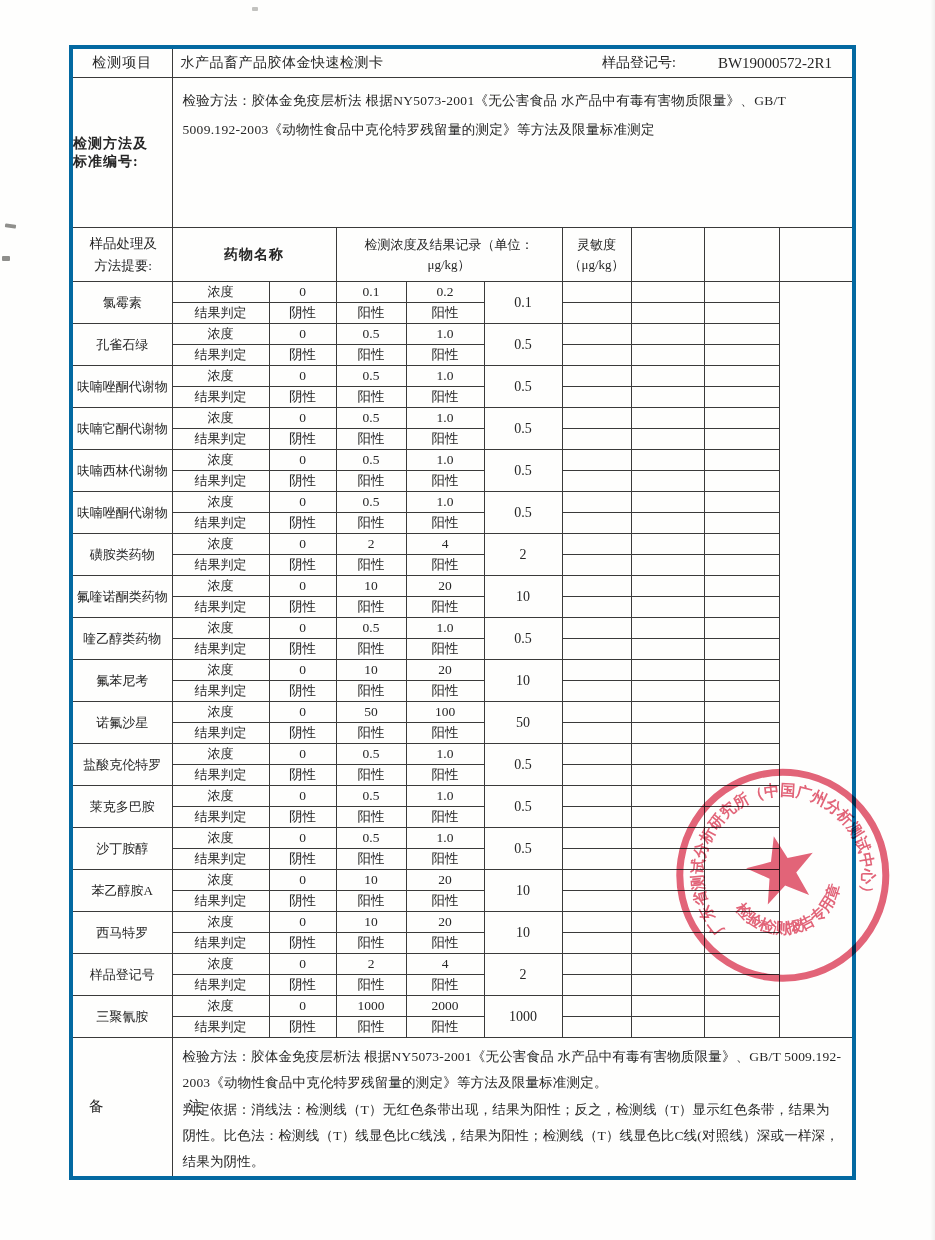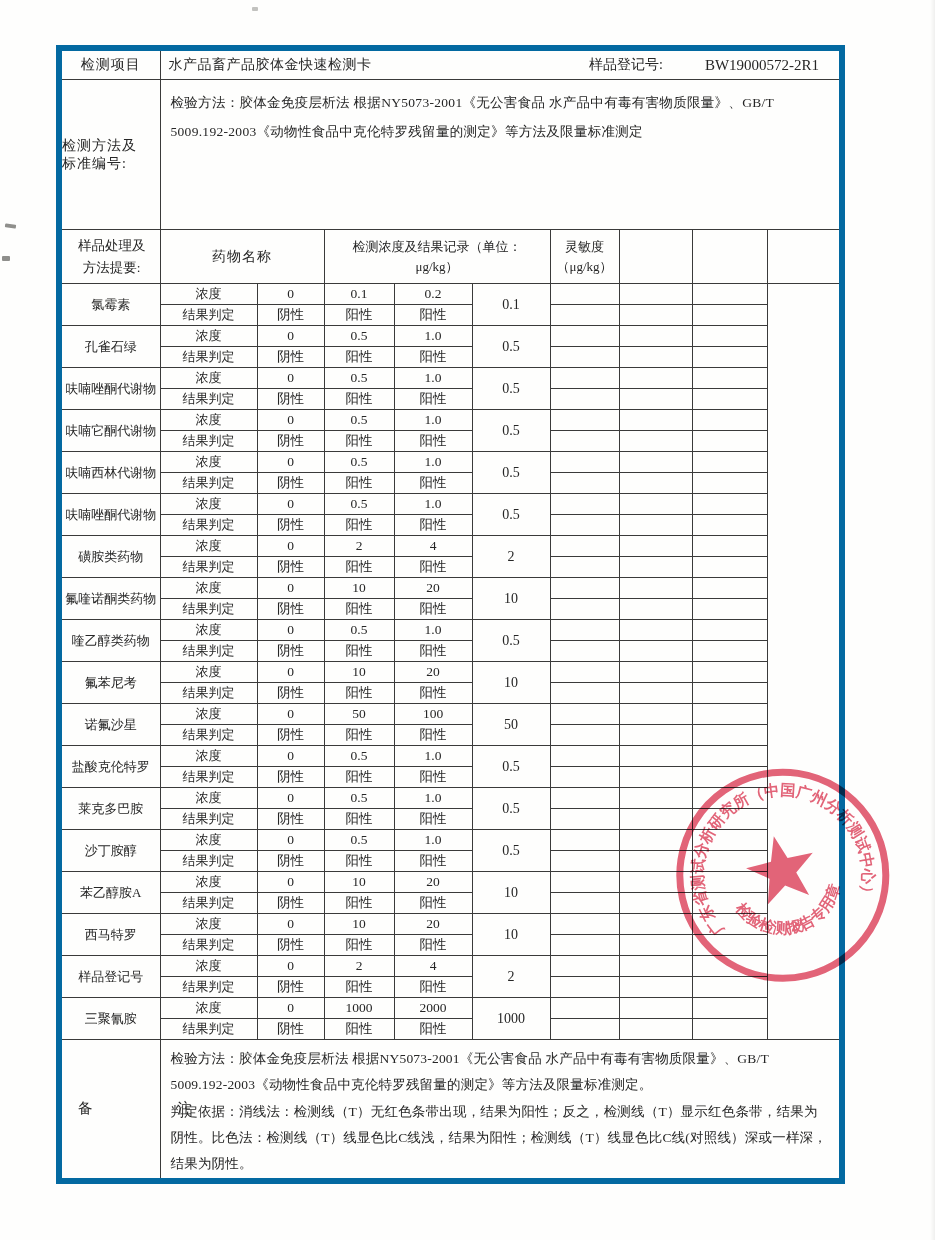--- a/index.html
+++ b/index.html
@@ -11,43 +11,43 @@
   .page{position:absolute;inset:0;background:#fefefd;}
   
   .artifact{position:absolute;background:#8f8f8c;border-radius:1px;}
   .a1{left:5px;top:224px;width:11px;height:4px;transform:rotate(8deg);}
   .a2{left:2px;top:256px;width:8px;height:5px;}
   .a3{left:252px;top:7px;width:6px;height:4px;opacity:.55;}
   .edge-shadow{position:absolute;right:0;top:0;width:5px;height:100%;
     background:linear-gradient(to right,rgba(0,0,0,0),rgba(0,0,0,0.06));}
 
   table.doc{
-    position:absolute;left:56px;top:45px;width:783px;
+    position:absolute;left:69px;top:45px;width:783px;
     border-collapse:collapse;table-layout:fixed;
-    border:6px solid #0369a1;
+    border:4px solid #0369a1;
   }
   td{
     border:1px solid #3a3a3a;text-align:center;vertical-align:middle;
     font-size:13px;padding:0 2px;color:#262626;
     font-family:"Liberation Serif","DejaVu Serif",serif;
   }
   td.side-label{font-size:14px;letter-spacing:1px;}
   tr.header-row td{height:28px;}
   .title-flex{display:flex;align-items:center;width:100%;}
   .doc-title{font-size:14px;margin-left:6px;letter-spacing:.5px;white-space:nowrap;}
   .reg-label{font-size:14px;margin-left:auto;white-space:nowrap;}
   .reg-no{font-size:15px;margin-left:42px;margin-right:18px;white-space:nowrap;
     font-family:"Liberation Serif",serif;}
   tr.method-row td{height:141px;}
   td.method-cell{vertical-align:top;text-align:left;padding:8px 12px 0 10px;
     font-size:13.5px;line-height:2.15;letter-spacing:.3px;}
   td.sample-label{vertical-align:top;text-align:center;padding:5px 4px 0 6px;
     font-size:13.5px;line-height:1.6;}
   tr.thead-row td{height:48px;}
-  td.th-drug{font-size:14px;letter-spacing:1px;}
+  td.th-drug{font-size:14px;letter-spacing:1px;font-weight:bold;}
   td.th-record{font-size:13px;line-height:1.5;padding:2px 24px;}
   td.th-sens{font-size:13px;line-height:1.5;}
   tr.sub-row td{height:20px;}
   td.drug-name{font-size:13px;line-height:1.35;padding:0 3px;}
   td.sub-label{font-size:13px;}
   td.val{font-size:13.5px;}
   td.sens{font-size:14px;}
   tr.notes-row td{height:126px;}
   td.notes-cell{vertical-align:top;text-align:left;padding:6px 10px 0 10px;
     font-size:13.5px;line-height:1.95;letter-spacing:.2px;}
@@ -92,21 +92,21 @@
       <td colspan="9">
         <div class="title-flex">
           <span class="doc-title">水产品畜产品胶体金快速检测卡</span>
           <span class="reg-label">样品登记号:</span>
           <span class="reg-no">BW19000572-2R1</span>
         </div>
       </td>
     </tr>
 
     <tr class="method-row">
-      <td class="side-label" style="white-space:pre-line;text-align:left;padding-left:0;">检测方法及
+      <td class="side-label" style="white-space:pre-line;text-align:left;padding-left:0;font-weight:bold;">检测方法及
 标准编号:</td>
       <td colspan="9" class="method-cell">检验方法：胶体金免疫层析法  根据NY5073-2001《无公害食品 水产品中有毒有害物质限量》、GB/T 5009.192-2003《动物性食品中克伦特罗残留量的测定》等方法及限量标准测定</td>
     </tr>
 
     <tr class="thead-row">
       <td class="sample-label" rowspan="37" style="white-space:pre-line;">样品处理及
 方法提要:</td>
       <td colspan="2" class="th-drug">药物名称</td>
       <td colspan="3" class="th-record">检测浓度及结果记录（单位：μg/kg）</td>
       <td class="th-sens">灵敏度（μg/kg）</td>

